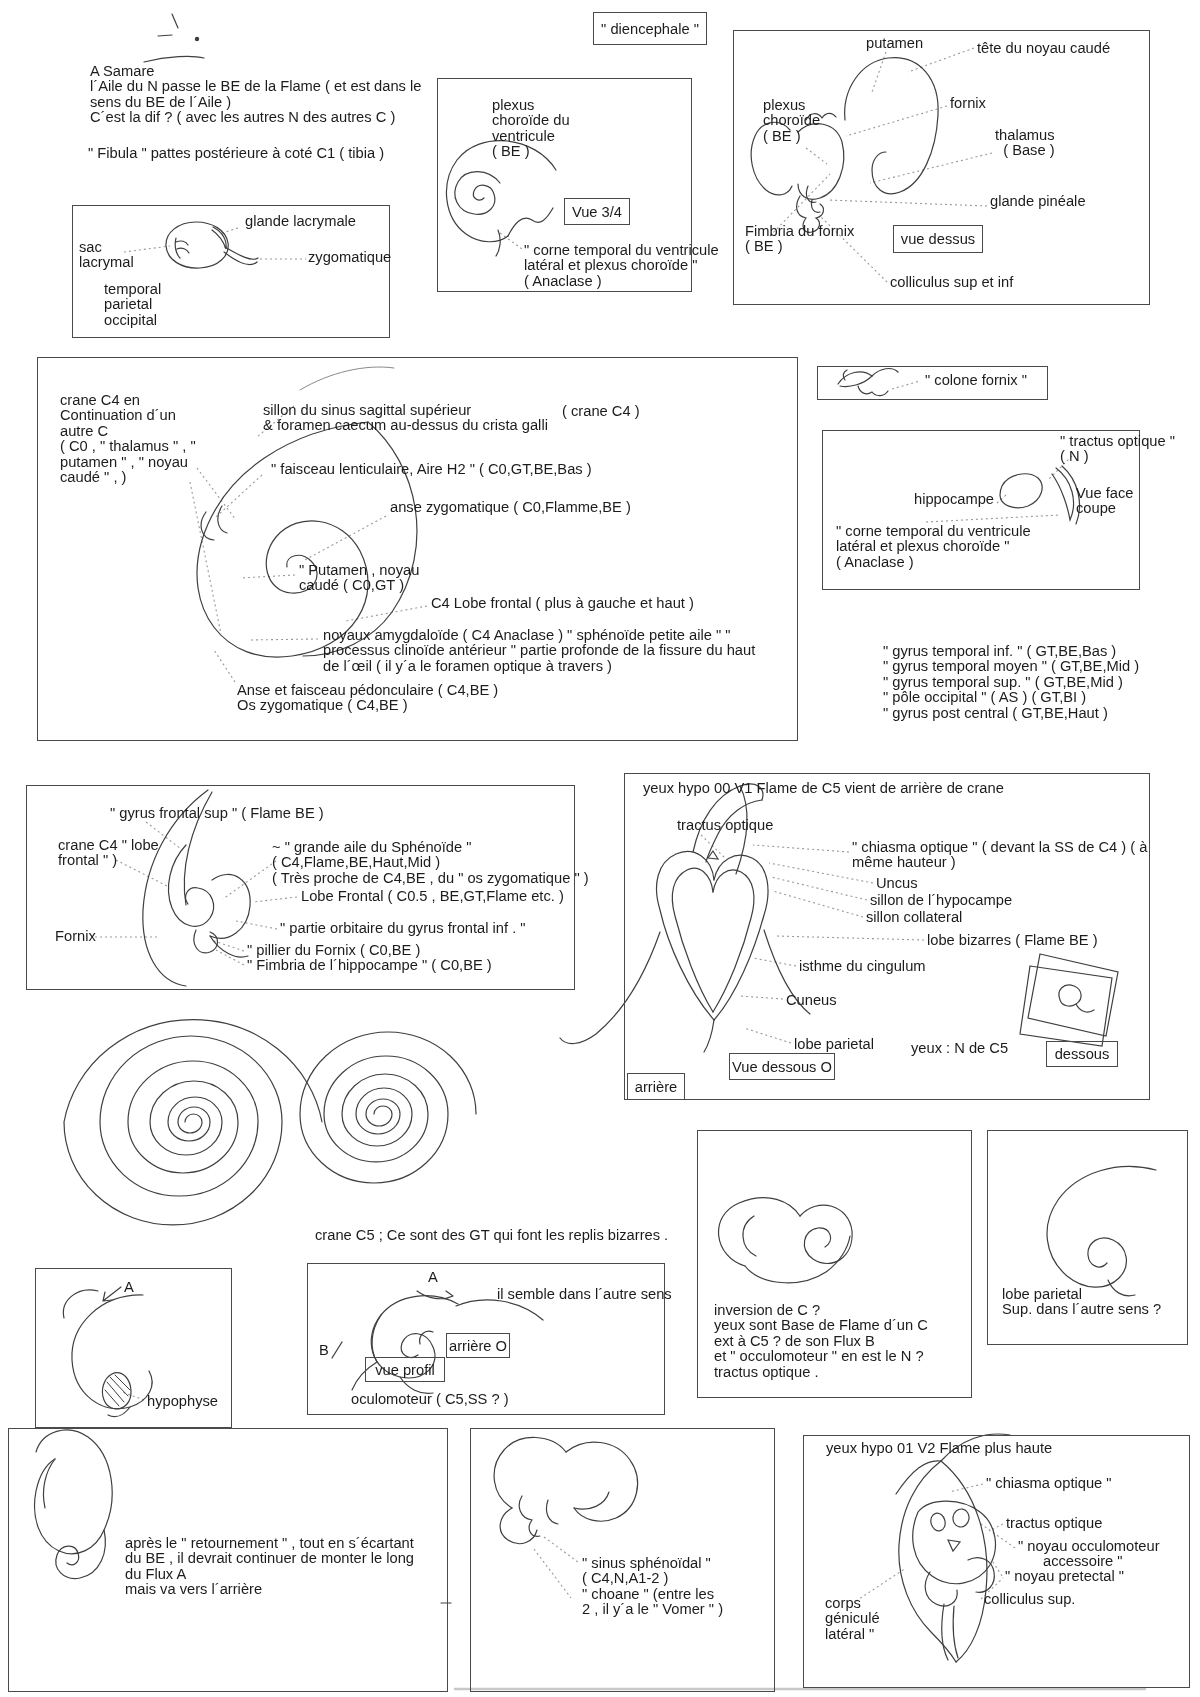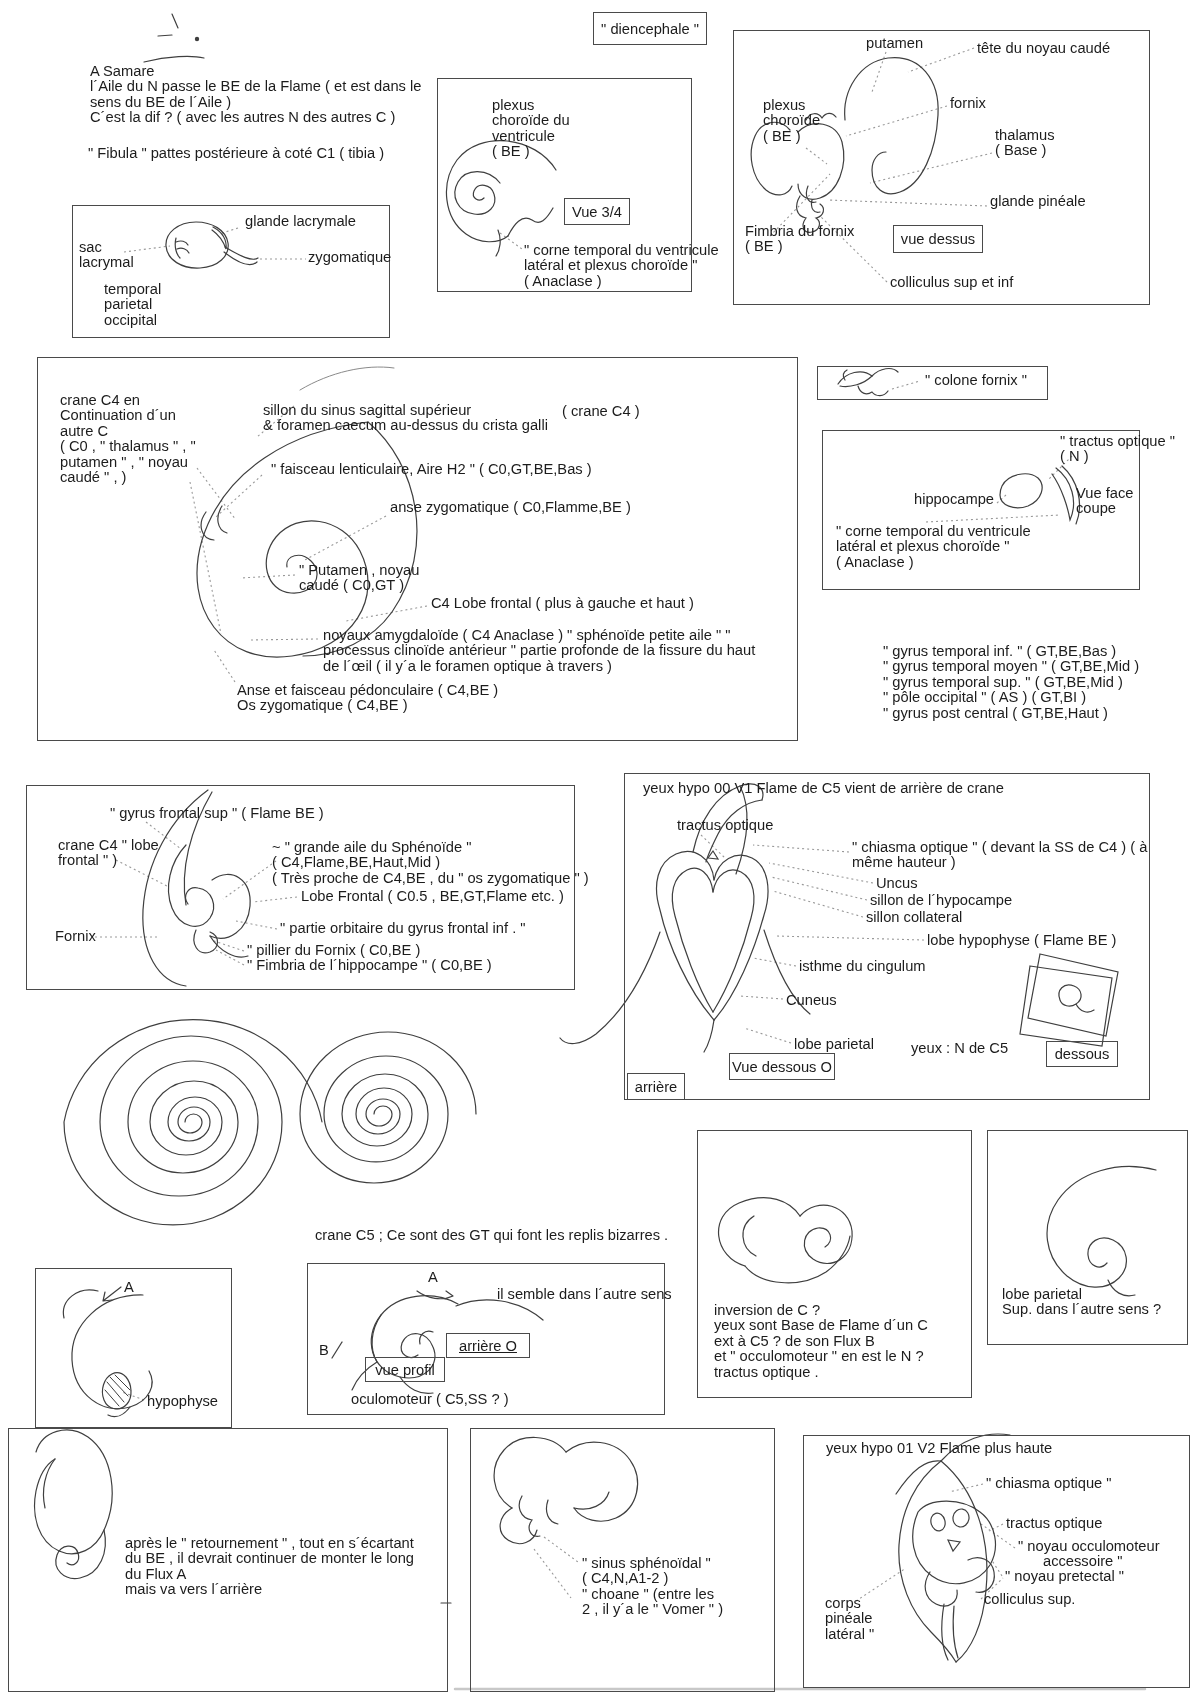--- a/index.html
+++ b/index.html
@@ -223,21 +223,21 @@
 latéral et plexus choroïde "
 ( Anaclase )</div>
       <div class="boxed" style="left: 564px; top: 198px; width: 66px; height: 27px;">Vue 3/4</div>
       <div class="frame" style="left: 733px; top: 30px; width: 417px; height: 275px;"></div>
       <div class="label" style="left: 866px; top: 36px;">putamen</div>
       <div class="label" style="left: 977px; top: 41px;">tête du noyau caudé</div>
       <div class="label" style="left: 950px; top: 96px;">fornix</div>
       <div class="label" style="left: 763px; top: 98px;">plexus
 choroïde
 ( BE )</div>
-      <div class="label" style="left: 995px; top: 128px;">thalamus
+      <div class="label" style="left: 995px; top: 128px; text-align: right;">thalamus
 ( Base )</div>
       <div class="label" style="left: 990px; top: 194px;">glande pinéale</div>
       <div class="label" style="left: 745px; top: 224px;">Fimbria du fornix
 ( BE )</div>
       <div class="label" style="left: 890px; top: 275px;">colliculus sup et inf</div>
       <div class="boxed" style="left: 893px; top: 225px; width: 90px; height: 28px; text-align: center;">vue dessus</div>
       <div class="frame" style="left: 37px; top: 357px; width: 761px; height: 384px;"></div>
       <div class="label" style="left: 60px; top: 393px;">crane C4 en
 Continuation d´un
 autre C
@@ -286,35 +286,35 @@
       <div class="label" style="left: 247px; top: 943px;">" pillier du Fornix ( C0,BE )
 " Fimbria de l´hippocampe " ( C0,BE )</div>
       <div class="frame" style="left: 624px; top: 773px; width: 526px; height: 327px;"></div>
       <div class="label" style="left: 643px; top: 781px;">yeux hypo 00 V1  Flame de C5 vient de arrière de crane</div>
       <div class="label" style="left: 677px; top: 818px;">tractus optique</div>
       <div class="label" style="left: 852px; top: 840px;">" chiasma optique " ( devant la SS de C4 ) ( à
 même hauteur )</div>
       <div class="label" style="left: 876px; top: 876px;">Uncus</div>
       <div class="label" style="left: 870px; top: 893px;">sillon de l´hypocampe</div>
       <div class="label" style="left: 866px; top: 910px;">sillon collateral</div>
-      <div class="label" style="left: 927px; top: 933px;">lobe hypophyse ( Flame BE )</div>
+      <div class="label" style="left: 927px; top: 933px;">lobe bizarres ( Flame BE )</div>
       <div class="label" style="left: 799px; top: 959px;">isthme du cingulum</div>
       <div class="label" style="left: 786px; top: 993px;">Cuneus</div>
       <div class="label" style="left: 794px; top: 1037px;">lobe parietal</div>
       <div class="label" style="left: 911px; top: 1041px;">yeux : N de C5</div>
       <div class="boxed" style="left: 627px; top: 1051px; width: 58px; height: 27px; margin-top: 22px;">arrière</div>
       <div class="boxed" style="left: 729px; top: 1053px; width: 106px; height: 27px;">Vue dessous O</div>
       <div class="boxed" style="left: 1046px; top: 1041px; width: 72px; height: 26px;">dessous</div>
       <div class="label" style="left: 315px; top: 1228px;">crane C5 ;  Ce sont des GT qui font les replis bizarres .</div>
       <div class="frame" style="left: 307px; top: 1263px; width: 358px; height: 152px;"></div>
       <div class="label" style="left: 428px; top: 1270px;">A</div>
       <div class="label" style="left: 477px; top: 1287px; margin-left: 20px;">il semble dans l´autre sens</div>
       <div class="label" style="left: 319px; top: 1343px;">B</div>
       <div class="label" style="left: 351px; top: 1392px;">oculomoteur ( C5,SS ? )</div>
-      <div class="boxed" style="left: 446px; top: 1333px; width: 84px; height: 25px; text-decoration: underline;">arrière O</div>
+      <div class="boxed" style="left: 446px; top: 1333px; width: 64px; height: 25px;">arrière O</div>
       <div class="boxed" style="left: 365px; top: 1357px; width: 80px; height: 25px;">vue profil</div>
       <div class="frame" style="left: 697px; top: 1130px; width: 275px; height: 268px;"></div>
       <div class="label" style="left: 714px; top: 1303px;">inversion de C ?
 yeux sont Base de Flame d´un C
 ext à C5 ? de son Flux B
 et " occulomoteur " en est le N ?
 tractus optique .</div>
       <div class="frame" style="left: 987px; top: 1130px; width: 201px; height: 215px;"></div>
       <div class="label" style="left: 1002px; top: 1287px;">lobe parietal
 Sup. dans l´autre sens ?</div>
@@ -333,16 +333,16 @@
 2 , il y´a le " Vomer " )</div>
       <div class="frame" style="left: 803px; top: 1435px; width: 387px; height: 253px;"></div>
       <div class="label" style="left: 826px; top: 1441px;">yeux hypo 01 V2  Flame plus haute</div>
       <div class="label" style="left: 986px; top: 1476px;">" chiasma optique "</div>
       <div class="label" style="left: 1006px; top: 1516px;">tractus optique</div>
       <div class="label" style="left: 1018px; top: 1539px;">" noyau occulomoteur</div>
       <div class="label" style="left: 1043px; top: 1554px;">accessoire "</div>
       <div class="label" style="left: 1005px; top: 1569px;">" noyau pretectal "</div>
       <div class="label" style="left: 984px; top: 1592px;">colliculus sup.</div>
       <div class="label" style="left: 825px; top: 1596px;">corps
-pinéale
+géniculé
 latéral "</div>
     </div>
 </div>
 
 </body></html>

